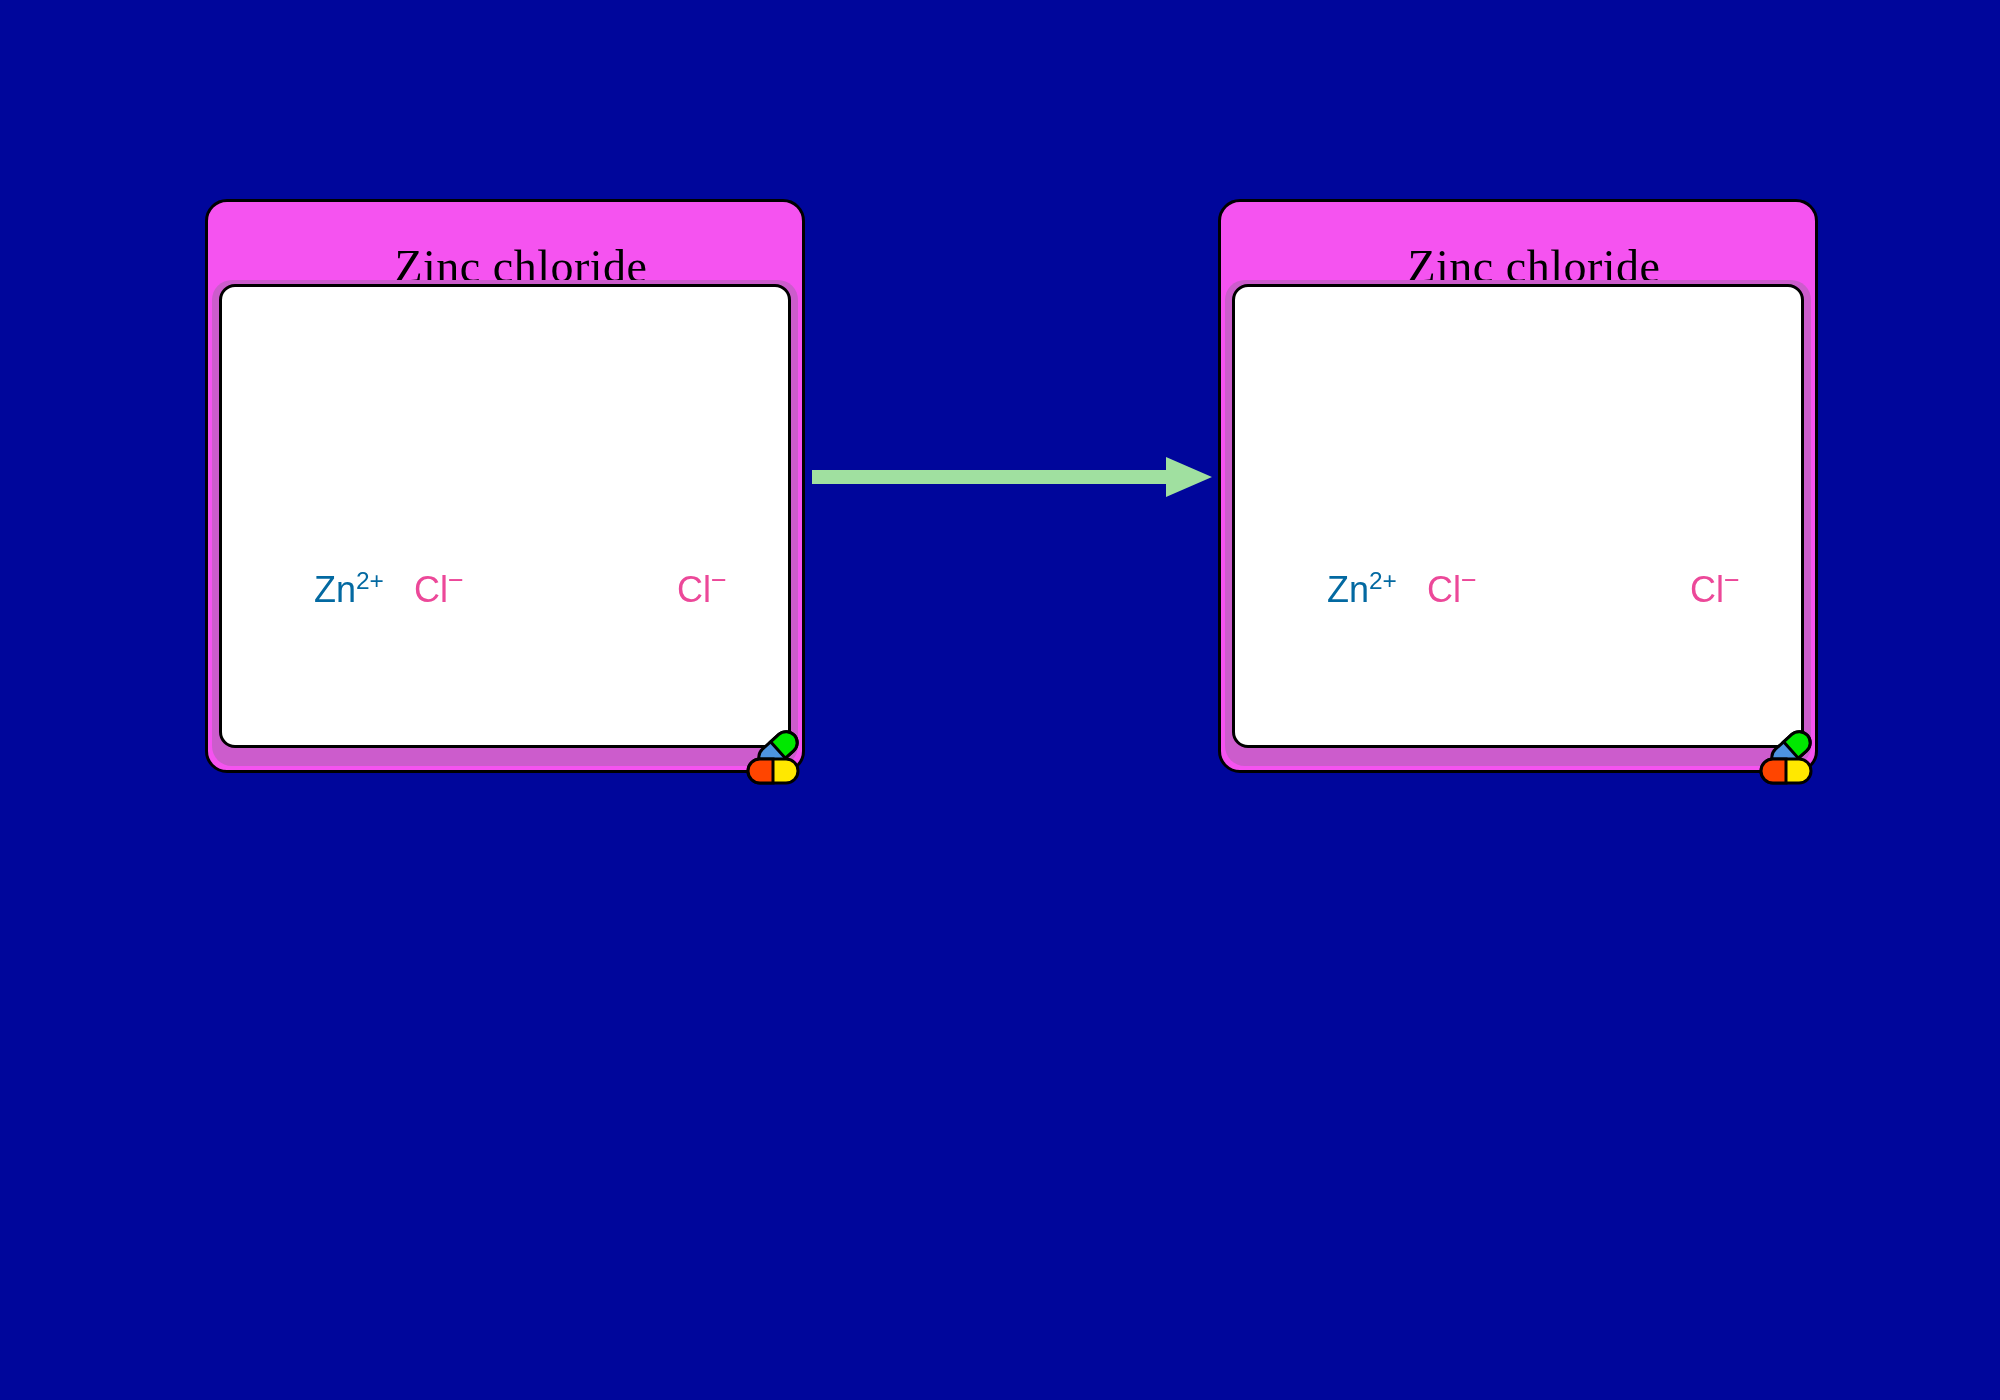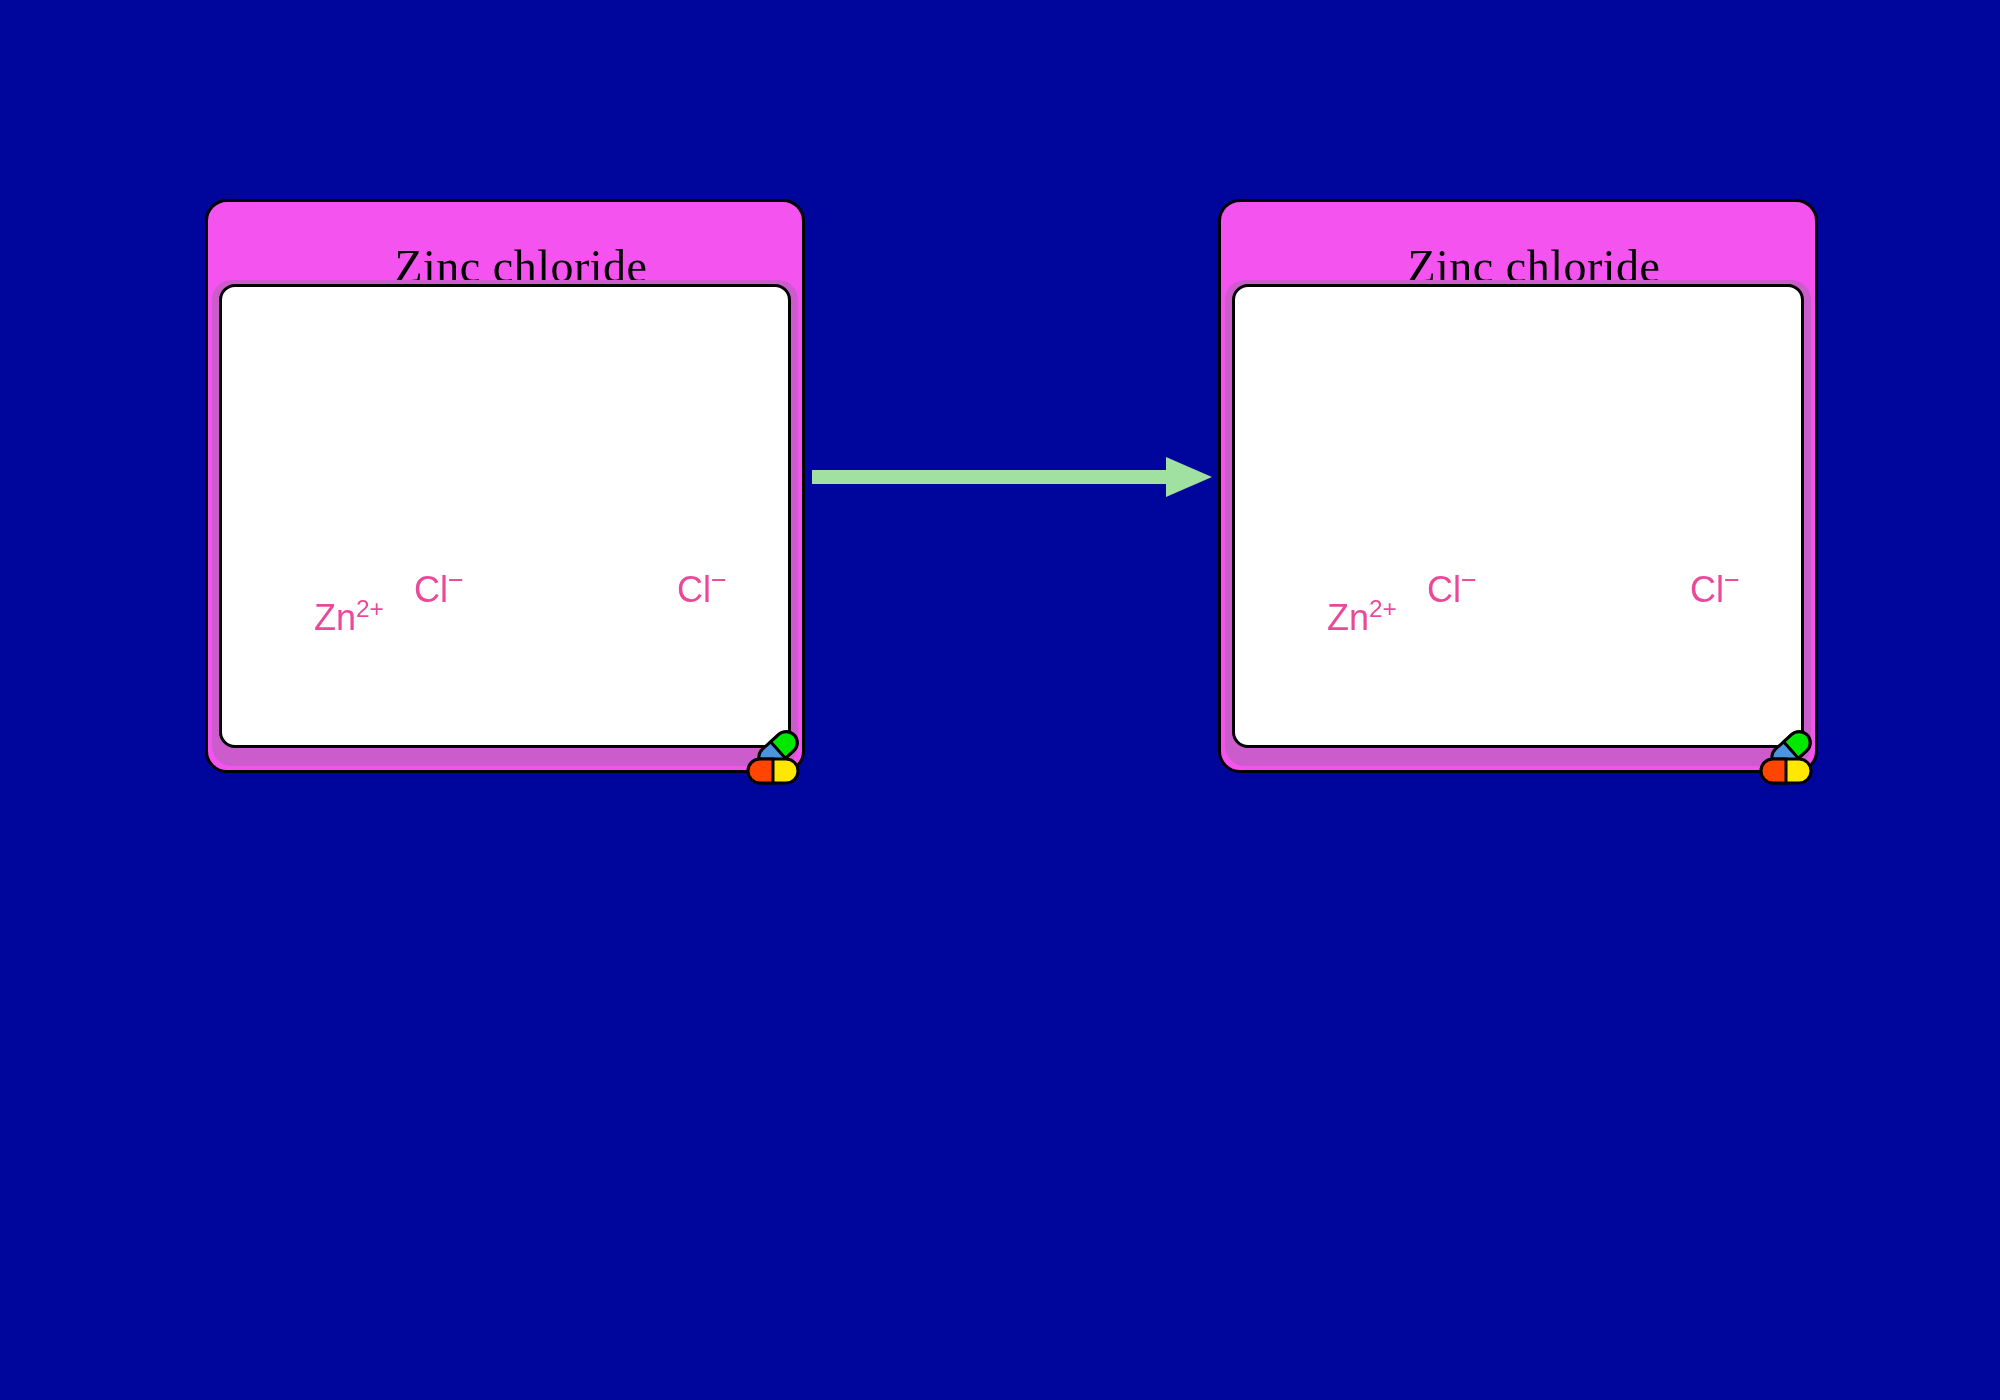--- a/index.html
+++ b/index.html
@@ -76,21 +76,21 @@
     line-height: 1;
     white-space: nowrap;
     user-select: none;
   }
   .species sup {
     font-size: 0.68em;
     vertical-align: super;
     line-height: 0;
   }
 
-  .species-cation { color: #ec4899; margin-top: 28px; }
+  .species-cation { color: #0369a1; }
   .species-anion  { color: #ec4899; }
 
   
   .arrow {
     position: absolute;
     pointer-events: none;
   }
 
   
   .capsule-group {

